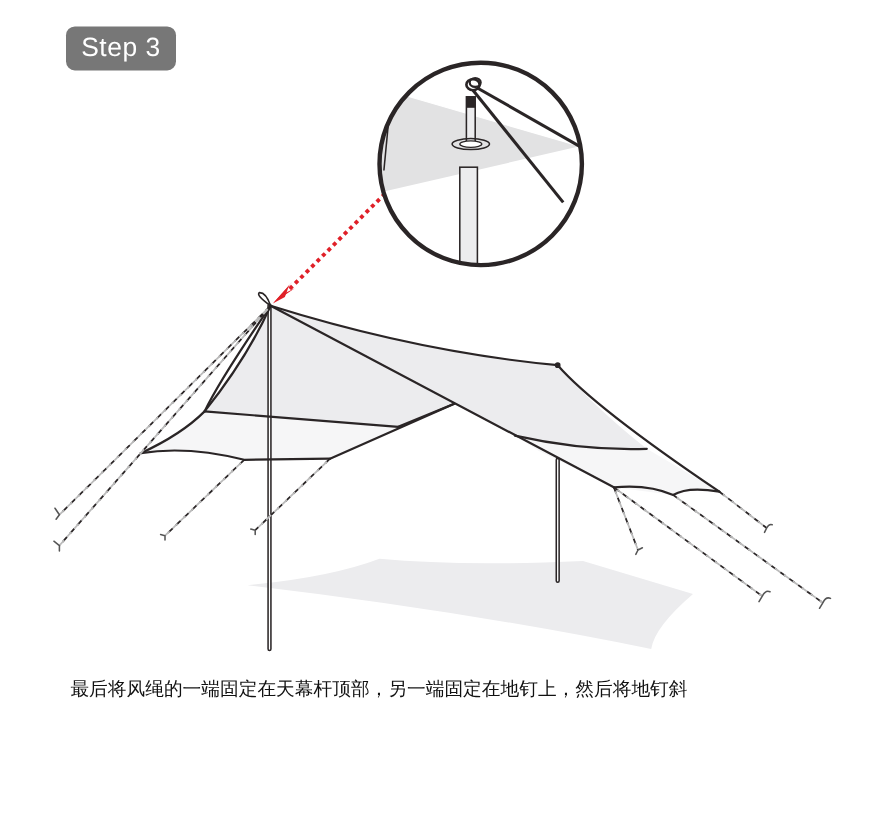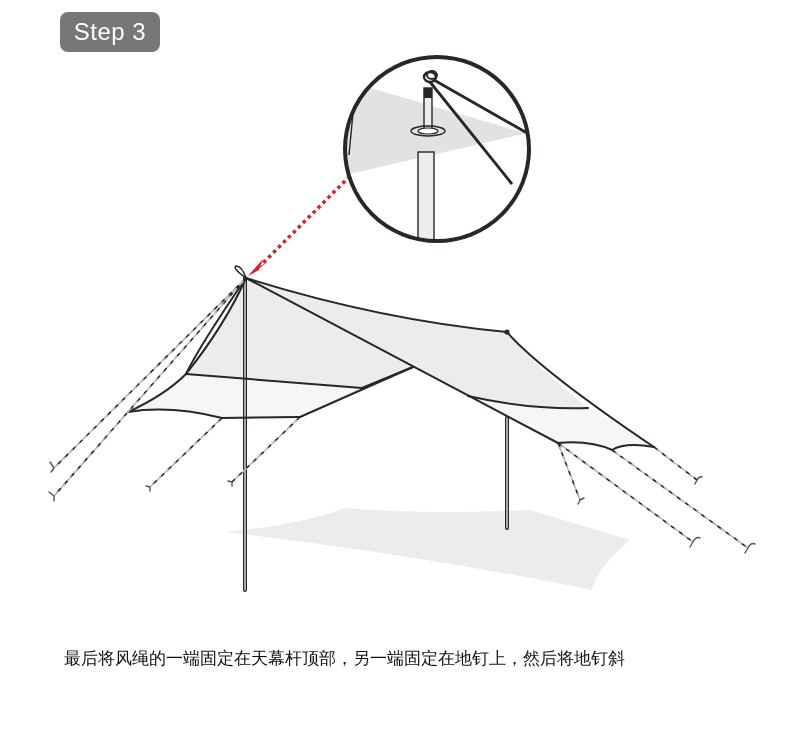--- a/index.html
+++ b/index.html
@@ -1,25 +1,25 @@
 <!DOCTYPE html>
 <html><head>
   <meta charset="utf-8">
   <style>
     html, body { margin: 0; padding: 0; background: #ffffff; }
     body { width: 790px; height: 749px; position: relative; overflow: hidden; font-family: "DejaVu Sans", sans-serif; }
     .step-badge {
-      position: absolute; left: 60px; top: 12px; width: 100px; height: 40px;
+      position: absolute; left: 60px; top: 24px; width: 100px; height: 40px;
       background: #777777; border-radius: 8px; color: #ffffff;
       font-family: "Liberation Sans", sans-serif; font-size: 24px; line-height: 40px;
       text-align: center; letter-spacing: 0.5px;
     }
     .illustration { position: absolute; left: 0; top: 0; width: 790px; height: 620px; }
     .caption {
-      position: absolute; left: 64px; top: 646px; width: 690px;
+      position: absolute; left: 64px; top: 615px; width: 690px;
       font-family: "DejaVu Sans", sans-serif; font-size: 17px; line-height: 24px; color: #111111;
     }
     .caption p { margin: 0; white-space: nowrap; }
   </style>
 </head>
 <body>
 
 <div class="step-badge">Step 3</div>
 
 <svg class="illustration" viewBox="0 0 790 620" xmlns="http://www.w3.org/2000/svg">

